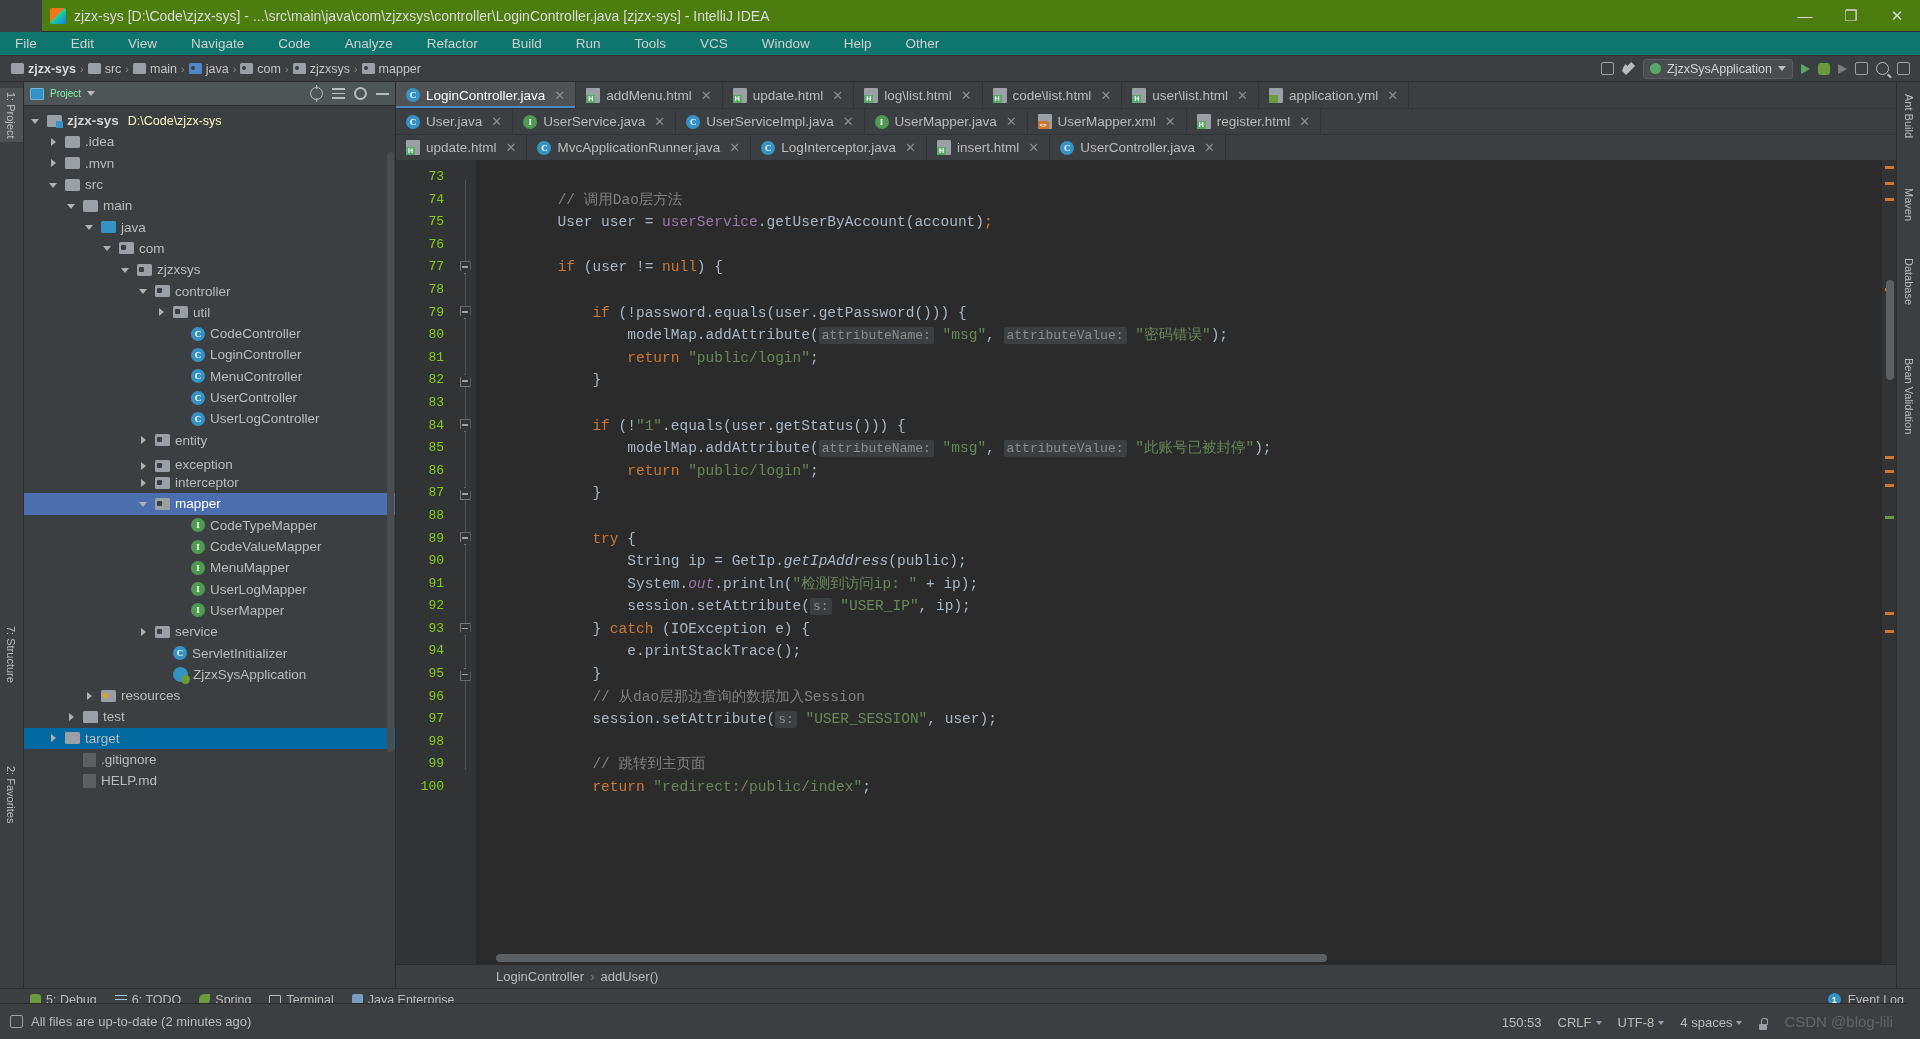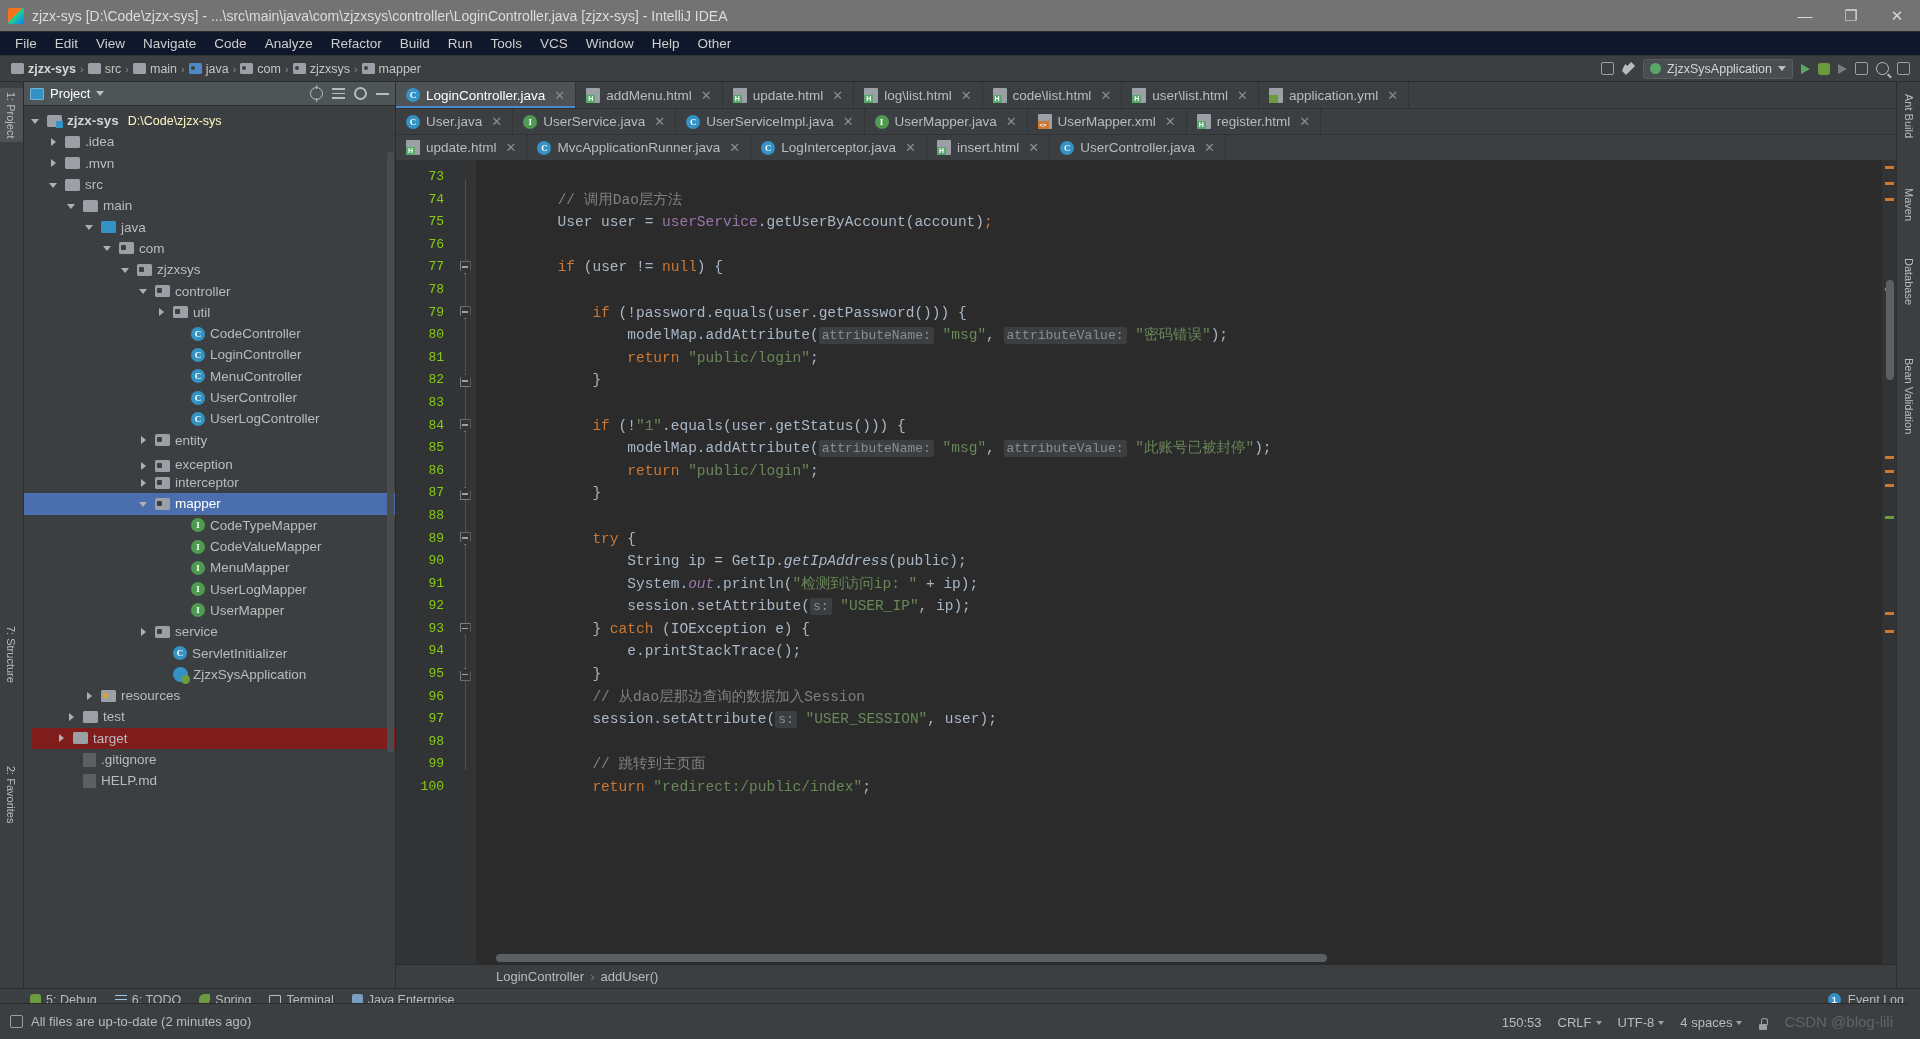--- a/index.html
+++ b/index.html
@@ -6,39 +6,40 @@
   html, body {
     width: 1920px; height: 1039px;
     background: #3c3f41;
     font-family: "Liberation Sans", sans-serif;
     overflow: hidden;
   }
   body { position: relative; }
 
   
   .titlebar {
-    height: 32px; background: #737373; display: flex; align-items: center;
+    height: 32px; background: #4d7c0f; display: flex; align-items: center;
     border-bottom: 1px solid #2b2b2b;
+    margin-left: 42px;
   }
   .titlebar .appicon {
     width: 16px; height: 16px; margin: 0 8px 0 8px;
     background: linear-gradient(135deg,#f4731c 0%,#f4731c 45%,#21d789 45%,#087cfa 100%);
     border-radius: 2px; flex: 0 0 auto;
   }
   .titlebar .ttext {
     font-size: 14px; color: #dcdcdc; white-space: nowrap; overflow: hidden;
   }
   .wctrls { margin-left: auto; display: flex; height: 32px; }
   .wc { width: 46px; height: 32px; display: flex; align-items: center; justify-content: center;
         color: #d8d8d8; font-size: 15px; }
 
   
   .menubar {
-    height: 24px; background: #0f172a; display: flex; align-items: center;
-    padding-left: 6px; border-bottom: 1px solid #323232;
+    height: 24px; background: #0f766e; display: flex; align-items: center;
+    padding-left: 6px; border-bottom: 1px solid #323232; gap: 16px;
   }
   .menubar .mi {
     font-size: 13.5px; color: #cfcfcf; padding: 2px 9px; white-space: nowrap;
   }
 
   
   .navbar {
     height: 26px; background: #3c3f41; display: flex; align-items: center;
     padding-left: 8px; border-bottom: 1px solid #2b2b2b; gap: 2px;
   }
@@ -79,36 +80,36 @@
 
   
   .project {
     width: 372px; background:#3c3f41; display:flex; flex-direction:column;
     border-right:1px solid #2b2b2b;
   }
   .proj-header {
     height:24px; background:#4e5557; display:flex; align-items:center; padding:0 6px; gap:6px;
     border-bottom:1px solid #2b2b2b;
   }
-  .proj-header .ptitle { font-size:13px; color:#ffffff; }
+  .proj-header .ptitle { font-size:10px; color:#86efac; }
   .proj-header .pic { width:14px;height:12px;border:1.6px solid #6fb3d6;background:#3592c4;border-radius:1px;}
   .caret-d { width:0;height:0;border-left:4px solid transparent;border-right:4px solid transparent;border-top:5px solid #bdbdbd; }
   .proj-header .hr-ic { margin-left:auto; display:flex; gap:9px; align-items:center; }
   .ic-target { width:13px;height:13px;border:1.6px solid #b8bcc0;border-radius:50%; position:relative;}
   .ic-target::before{content:"";position:absolute;left:50%;top:-3px;width:1.6px;height:4px;background:#b8bcc0;transform:translateX(-50%);}
   .ic-target::after{content:"";position:absolute;left:50%;bottom:-3px;width:1.6px;height:4px;background:#b8bcc0;transform:translateX(-50%);}
   .ic-collapse { width:13px;height:11px; display:flex; flex-direction:column; justify-content:space-between;}
   .ic-collapse i{display:block;height:1.6px;background:#b8bcc0;}
   .ic-gear { width:13px;height:13px;border-radius:50%;border:2.4px solid #b8bcc0; }
   .ic-minus { width:13px;height:2px;background:#b8bcc0; }
 
   .tree { flex:1; overflow:hidden; padding-top:4px; position:relative; font-size:13.5px; }
   .row { height:21.3px; display:flex; align-items:center; color:#bbbbbb; white-space:nowrap; gap:5px; }
   .row.sel { background:#4b6eaf; color:#ffffff; }
-  .row.sel2 { background:#7f1d1d;margin-left:8px; }
+  .row.sel2 { background:#0369a1; }
   .arrow { width:12px; height:12px; flex:0 0 12px; position:relative; }
   .arrow.closed::after { content:""; position:absolute; left:3px; top:2px;
     border-left:5px solid #b0b0b0; border-top:4px solid transparent; border-bottom:4px solid transparent; }
   .arrow.open::after { content:""; position:absolute; left:1px; top:4px;
     border-top:5px solid #b0b0b0; border-left:4px solid transparent; border-right:4px solid transparent; }
   .fi { width:15px; height:12px; flex:0 0 15px; border-radius:1.5px; position:relative; background:#9aa0a6;}
   .fi.module::after{content:"";position:absolute;right:-1px;bottom:-1px;width:7px;height:7px;background:#3592c4;}
   .fi.src { background:#3592c4; }
   .fi.pkg::after { content:""; position:absolute; left:2px; top:3px; width:5px; height:5px; background:#3c3f41; border-radius:1px; }
   .fi.res { background:#9aa0a6; }

